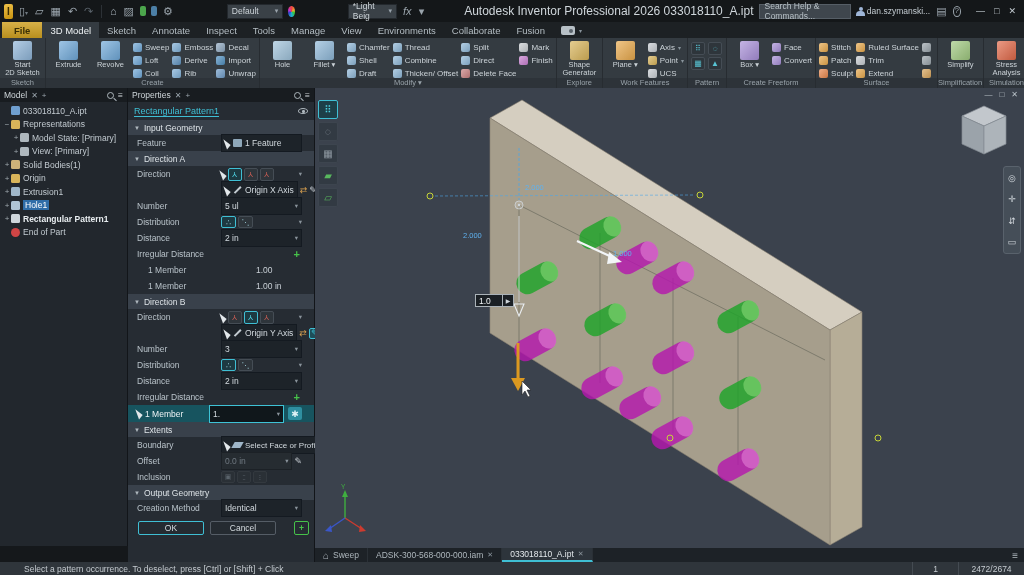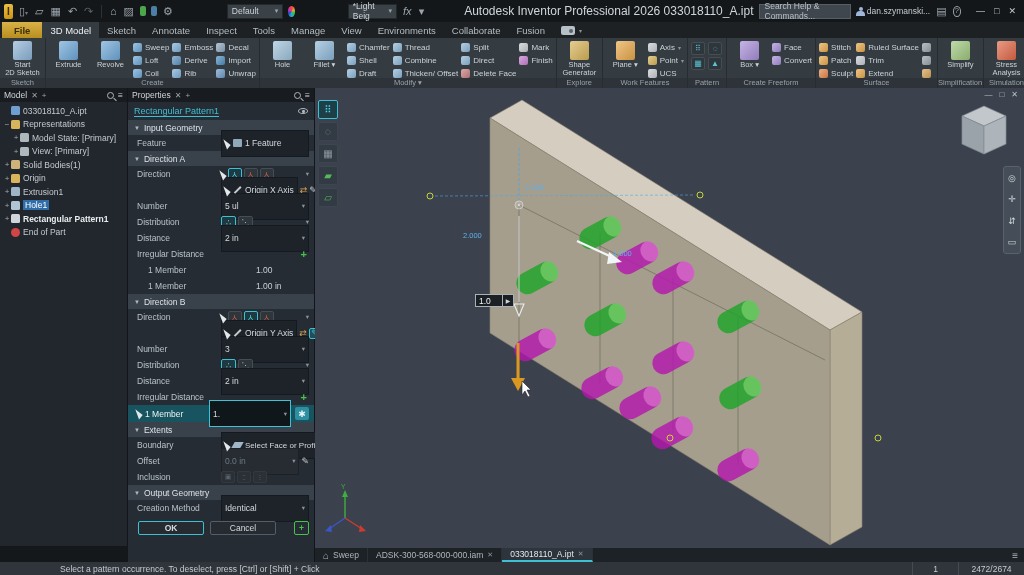--- a/index.html
+++ b/index.html
@@ -61,24 +61,24 @@
   .trow.bold .tlabel { font-weight:bold; color:#e8edf0; }
 
   
   .props { position:absolute; left:128px; top:0; width:187px; height:474px; background:#262c33; border-right:1px solid #121519; font-size:8.5px; }
   .ptitle { height:18px; display:flex; align-items:center; padding:0 6px; }
   .ptitle .tname { color:#3fbfd4; border-bottom:1px solid #3fbfd4; font-size:9px; }
   .eye { margin-left:auto; width:10px; height:6px; border:1px solid #aeb7bd; border-radius:50%; position:relative; }
   .eye::after { content:""; position:absolute; left:3px; top:1px; width:2.5px; height:2.5px; border-radius:50%; background:#aeb7bd; }
   .psec { height:15px; background:#39414b; color:#dde3e7; display:flex; align-items:center; gap:4px; padding:0 6px; font-size:8.5px; }
   .psec .tri { font-size:6px; color:#aeb7bd; }
-  .prow { height:16px; display:flex; align-items:center; padding:0 5px 0 9px; }
+  .prow { height:16px; display:flex; align-items:center; padding:0 12px 0 9px; }
   .plabel { width:84px; flex:0 0 auto; color:#b9c3ca; }
   .pctl { flex:1; display:flex; align-items:center; gap:2px; }
-  .vbox { flex:1; display:flex; align-items:center; height:27px; background:#1d2329; border:1px solid #141a21; padding:0 3px; color:#d3dadf; font-size:8.5px; gap:3px; min-width:0; white-space:nowrap; overflow:hidden; }
+  .vbox { flex:1; display:flex; align-items:center; height:18px; background:#1d2329; border:1px solid #141a21; padding:0 3px; color:#d3dadf; font-size:8.5px; gap:3px; min-width:0; white-space:nowrap; overflow:hidden; }
   .vbox .cv, .cv { margin-left:auto; color:#8a949c; font-size:6.5px; }
   .vbox.dis { color:#6f7880; background:#262c31; border-color:#1c2126; }
   .curi { width:0; height:0; border-left:5px solid #e2e7ea; border-top:8px solid transparent; border-bottom:3px solid transparent; transform:rotate(-20deg); flex:0 0 auto; }
   .axbtn { width:14px; height:13px; border:1px solid #454d55; background:#2e353b; border-radius:2px; display:flex; align-items:center; justify-content:center; }
   .axbtn .ax { display:inline-block; transform:rotate(180deg); font-size:8px; color:#c25b52; line-height:1; }
   .axbtn.sel { border-color:#3fbfd4; background:#1d3a42; }
   .axbtn.sel .ax { color:#4dd0e0; }
   .slash { width:9px; height:1.5px; background:#c3cbd1; transform:rotate(-45deg); flex:0 0 auto; }
   .flip { color:#d8a050; font-size:9px; line-height:1; }
   .pencil { color:#c9cfd5; font-size:9px; line-height:1; }
@@ -90,21 +90,21 @@
   .mrow .mval { margin-left:24px; color:#c9d0d6; }
   .hl { background:#17545f; }
   .hl .plabel { color:#eef3f5; }
   .hl .vbox { background:#10171b; border-color:#3ec3d6; }
   .gear { margin-left:2px; width:14px; height:13px; background:#2f8fa0; border-radius:2px; color:#e2f4f7; font-size:9px; display:flex; align-items:center; justify-content:center; }
   .prof { width:9px; height:6px; background:#9fb6c8; transform:skewX(-30deg); flex:0 0 auto; }
   .feati { width:9px; height:8px; background:#8fa8ba; border-radius:1px; flex:0 0 auto; }
   .incbtn { width:14px; height:12px; border:1px solid #33393f; background:#2a3036; border-radius:2px; color:#5a636b; font-size:7px; display:flex; align-items:center; justify-content:center; }
   .btnrow { display:flex; align-items:center; gap:6px; padding:5px 5px 0 10px; }
   .btn { width:66px; height:14px; display:flex; align-items:center; justify-content:center; background:#252b31; border:1px solid #555d66; color:#d5dbdf; font-size:8.5px; border-radius:2px; }
-  .btn.ok { border-color:#3fbfd4;font-weight:bold; }
+  .btn.ok { border-color:#3fbfd4; }
   .addbtn { margin-left:auto; width:15px; height:14px; border:1px solid #46c24a; border-radius:2px; color:#46c24a; font-weight:bold; display:flex; align-items:center; justify-content:center; }
 
   
   .viewport { position:absolute; left:315px; top:0; width:709px; height:460px; background:#3b424d; overflow:hidden; }
   .vwinbtns { position:absolute; right:6px; top:2px; display:flex; gap:7px; color:#b9c2c8; font-size:8px; z-index:5; }
   .minibar { position:absolute; left:3px; top:12px; display:flex; flex-direction:column; gap:3px; z-index:5; }
   .mbtn { width:20px; height:19px; border-radius:2px; background:#323a43; border:1px solid #3d454f; color:#8f99a2; font-size:10px; display:flex; align-items:center; justify-content:center; }
   .mbtn.sel { border-color:#3fbfd4; background:#1d3f48; color:#4dd0e0; }
   .mbtn.grn { color:#58b85e; }
   .navbar { position:absolute; right:3px; top:78px; width:18px; height:88px; background:rgba(72,80,90,.85); border:1px solid #59626c; border-radius:3px; display:flex; flex-direction:column; align-items:center; justify-content:space-around; color:#d0d6db; font-size:9px; z-index:5; }
@@ -113,21 +113,21 @@
   .valuebox .sp { width:11px; height:13px; background:#1b2025; border:1px solid #aab2b8; border-left:none; color:#cfd6db; font-size:6px; display:flex; align-items:center; justify-content:center; }
 
   
   .doctabs { position:absolute; left:315px; top:460px; right:0; height:14px; background:#1d2227; display:flex; align-items:stretch; font-size:8.5px; color:#aeb7bd; }
   .dtab { display:flex; align-items:center; gap:4px; padding:0 8px; border-right:1px solid #2a3036; }
   .dtab .x { font-size:7px; color:#8a949c; }
   .dtab.active { background:#2d343b; color:#e4e9ec; border-bottom:2px solid #3fbfd4; }
   .dtab .homei { color:#aeb7bd; font-size:10px; }
   .dmenu { margin-left:auto; padding:0 6px; display:flex; align-items:center; color:#aeb7bd; font-size:10px; }
   .statusbar { position:absolute; left:0; top:562px; right:0; height:13px; background:#2f353b; display:flex; align-items:center; font-size:8.5px; color:#c6ccd1; }
-  .statusbar .msg { padding-left:24px;margin-left:36px; }
+  .statusbar .msg { padding-left:24px; }
   .scell { border-left:1px solid #444b52; height:100%; display:flex; align-items:center; justify-content:center; }
   .scell.c1 { width:46px; margin-left:auto; }
   .scell.c2 { width:66px; }
 </style>
 </head>
 <body>
 
 <div class="window">
 
   <div class="titlebar">

